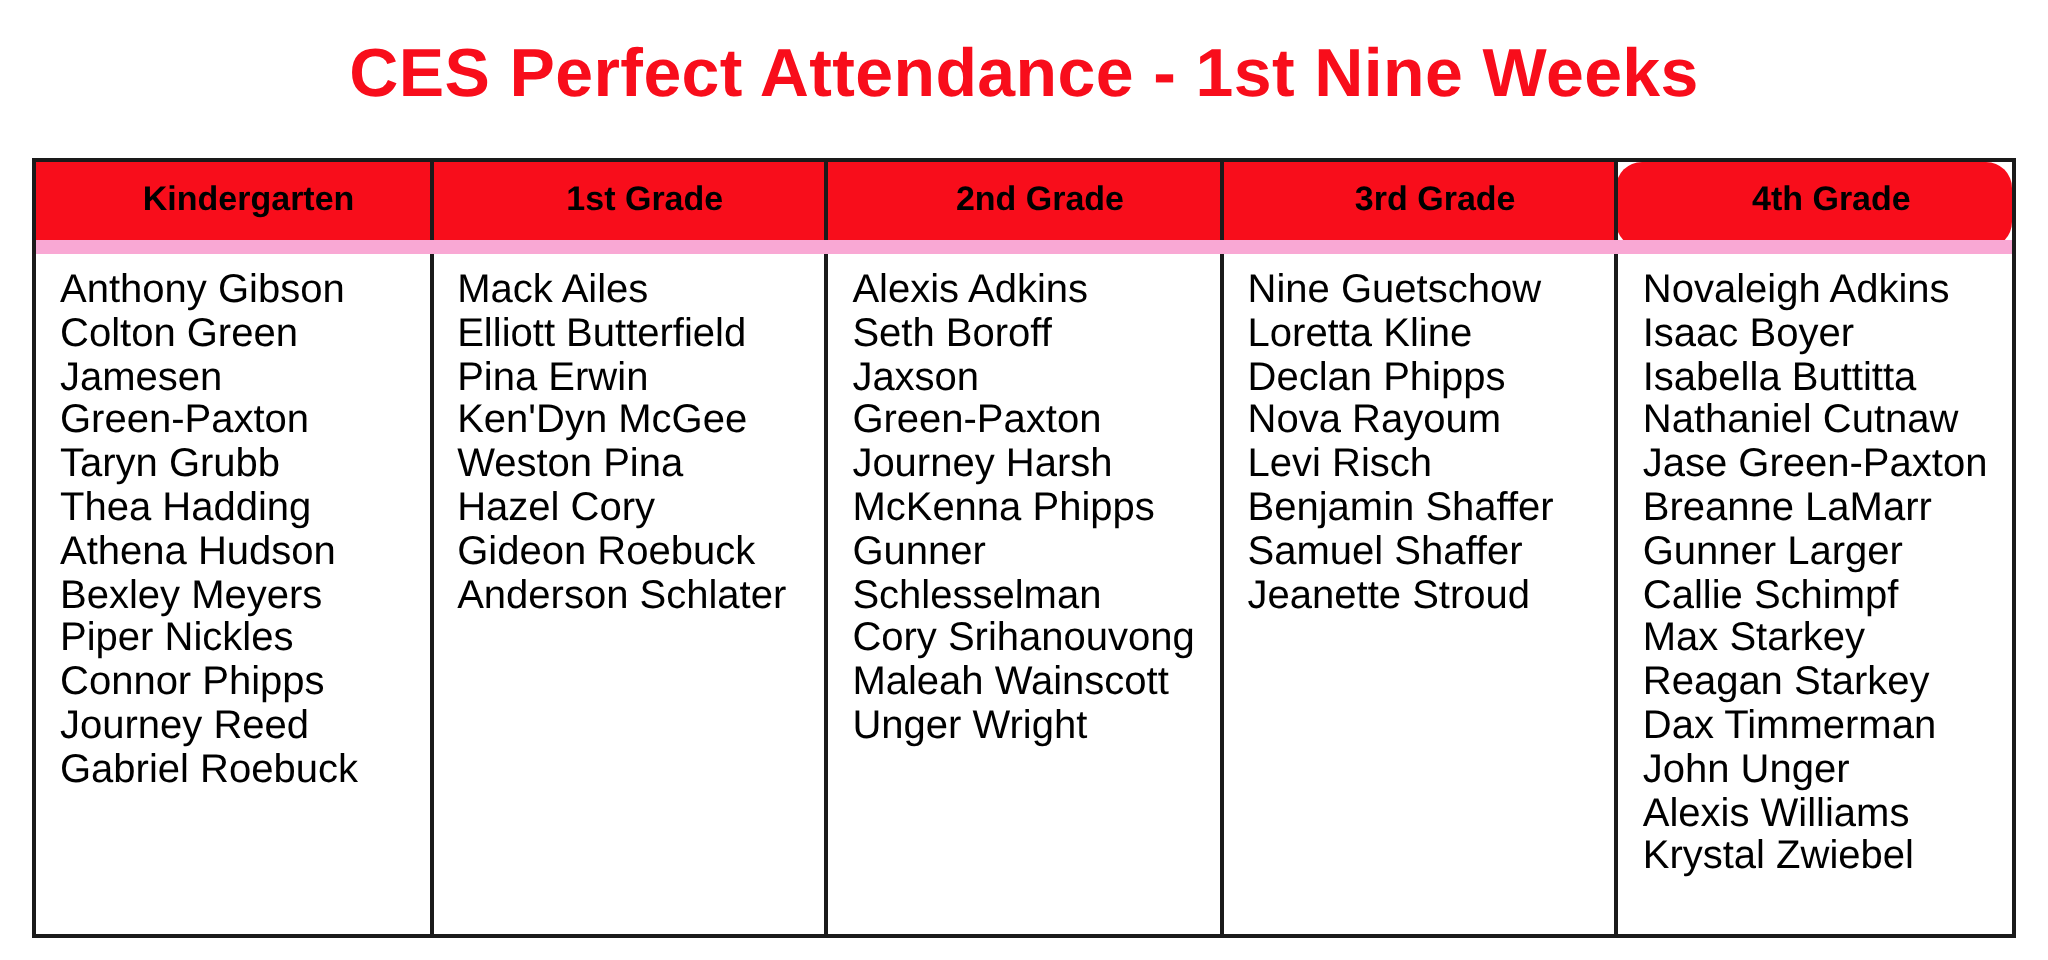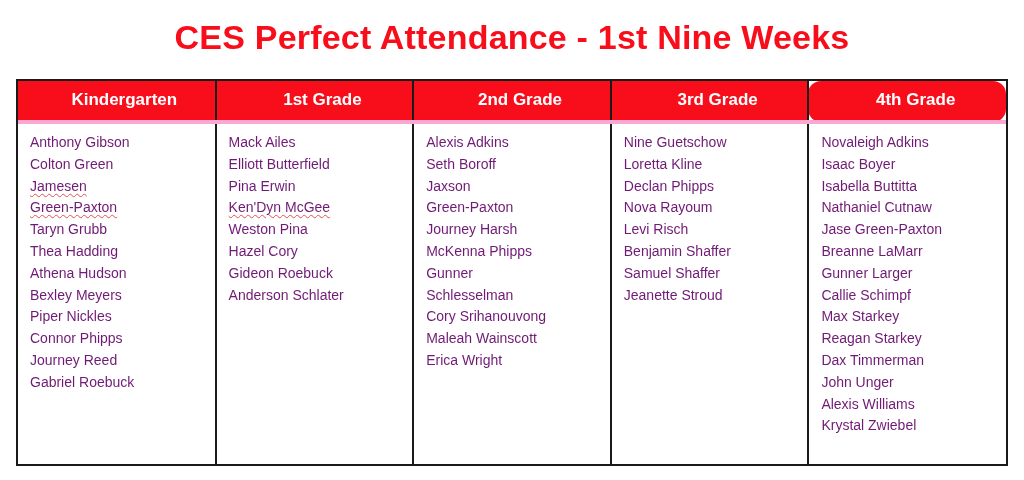--- a/index.html
+++ b/index.html
@@ -32,54 +32,53 @@
     border: 2px solid #1a1a1a;
     box-sizing: border-box;
   }
   table.attendance {
     width: 100%;
     border-collapse: collapse;
     table-layout: fixed;
   }
   table.attendance th {
     background: #f80d1b;
-    color: #ffffff;
+    color: #000000;
     font-size: 17px;
     font-weight: bold;
     text-align: center;
     padding: 9px 4px 10px 20px;
     border-right: 2px solid #1a1a1a;
-    border-bottom: 4px solid #f9a8d4;
+    border-bottom: 7px solid #f9a8d4;
   }
   table.attendance th:last-child {
     border-right: none;
     border-radius: 13px;
   }
   table.attendance td {
     vertical-align: top;
     border-right: 2px solid #1a1a1a;
     padding: 8px 10px 12px 12px;
     height: 320px;
   }
   table.attendance td:last-child {
     border-right: none;
   }
   ul.names {
     list-style: none;
     margin: 0;
     padding: 0;
   }
   ul.names li {
-    font-size: 14px;
+    font-size: 20px;
     line-height: 21.8px;
-    color: #701a75;
+    color: #000000;
     white-space: nowrap;
   }
   li.misspelled {
-    text-decoration: underline;
     text-decoration-style: wavy;
     text-decoration-color: #e0534f;
     text-decoration-thickness: 1px;
     text-underline-offset: 2px;
   }
 </style>
 </head>
 <body>
 
 <div class="page">
@@ -132,21 +131,21 @@
                 <li>Alexis Adkins</li>
                 <li>Seth Boroff</li>
                 <li>Jaxson</li>
                 <li>Green-Paxton</li>
                 <li>Journey Harsh</li>
                 <li>McKenna Phipps</li>
                 <li>Gunner</li>
                 <li>Schlesselman</li>
                 <li>Cory Srihanouvong</li>
                 <li>Maleah Wainscott</li>
-                <li>Erica Wright</li>
+                <li>Unger Wright</li>
               </ul>
           </td>
           <td>
             <ul class="names">
                 <li>Nine Guetschow</li>
                 <li>Loretta Kline</li>
                 <li>Declan Phipps</li>
                 <li>Nova Rayoum</li>
                 <li>Levi Risch</li>
                 <li>Benjamin Shaffer</li>

